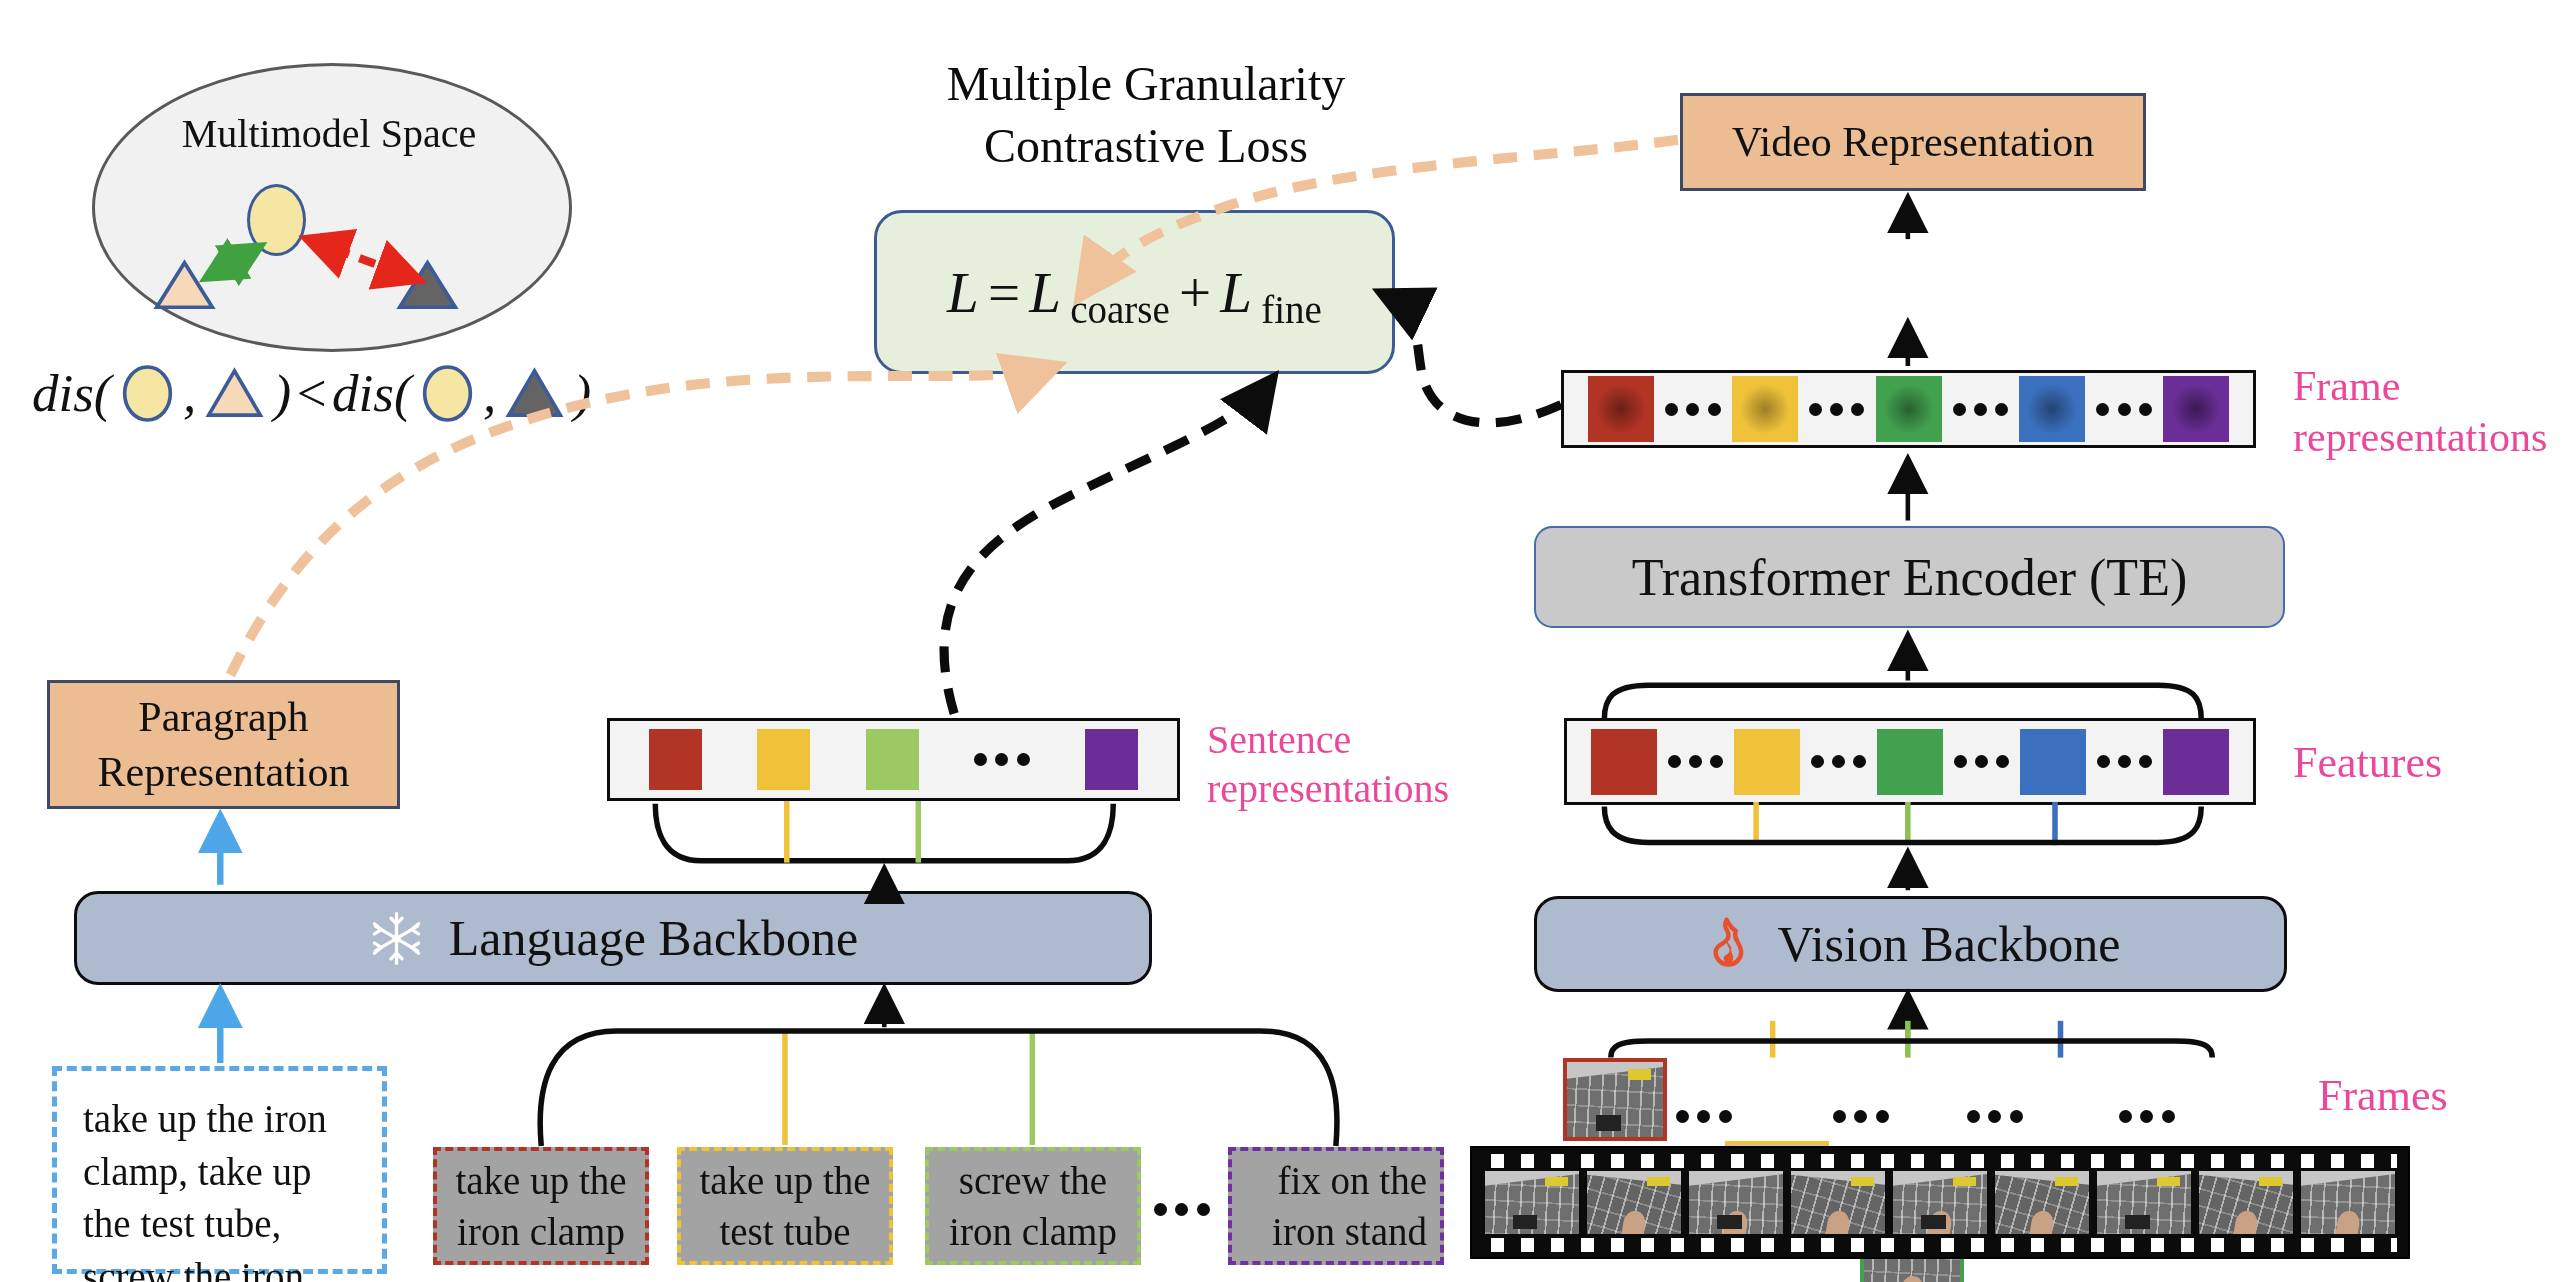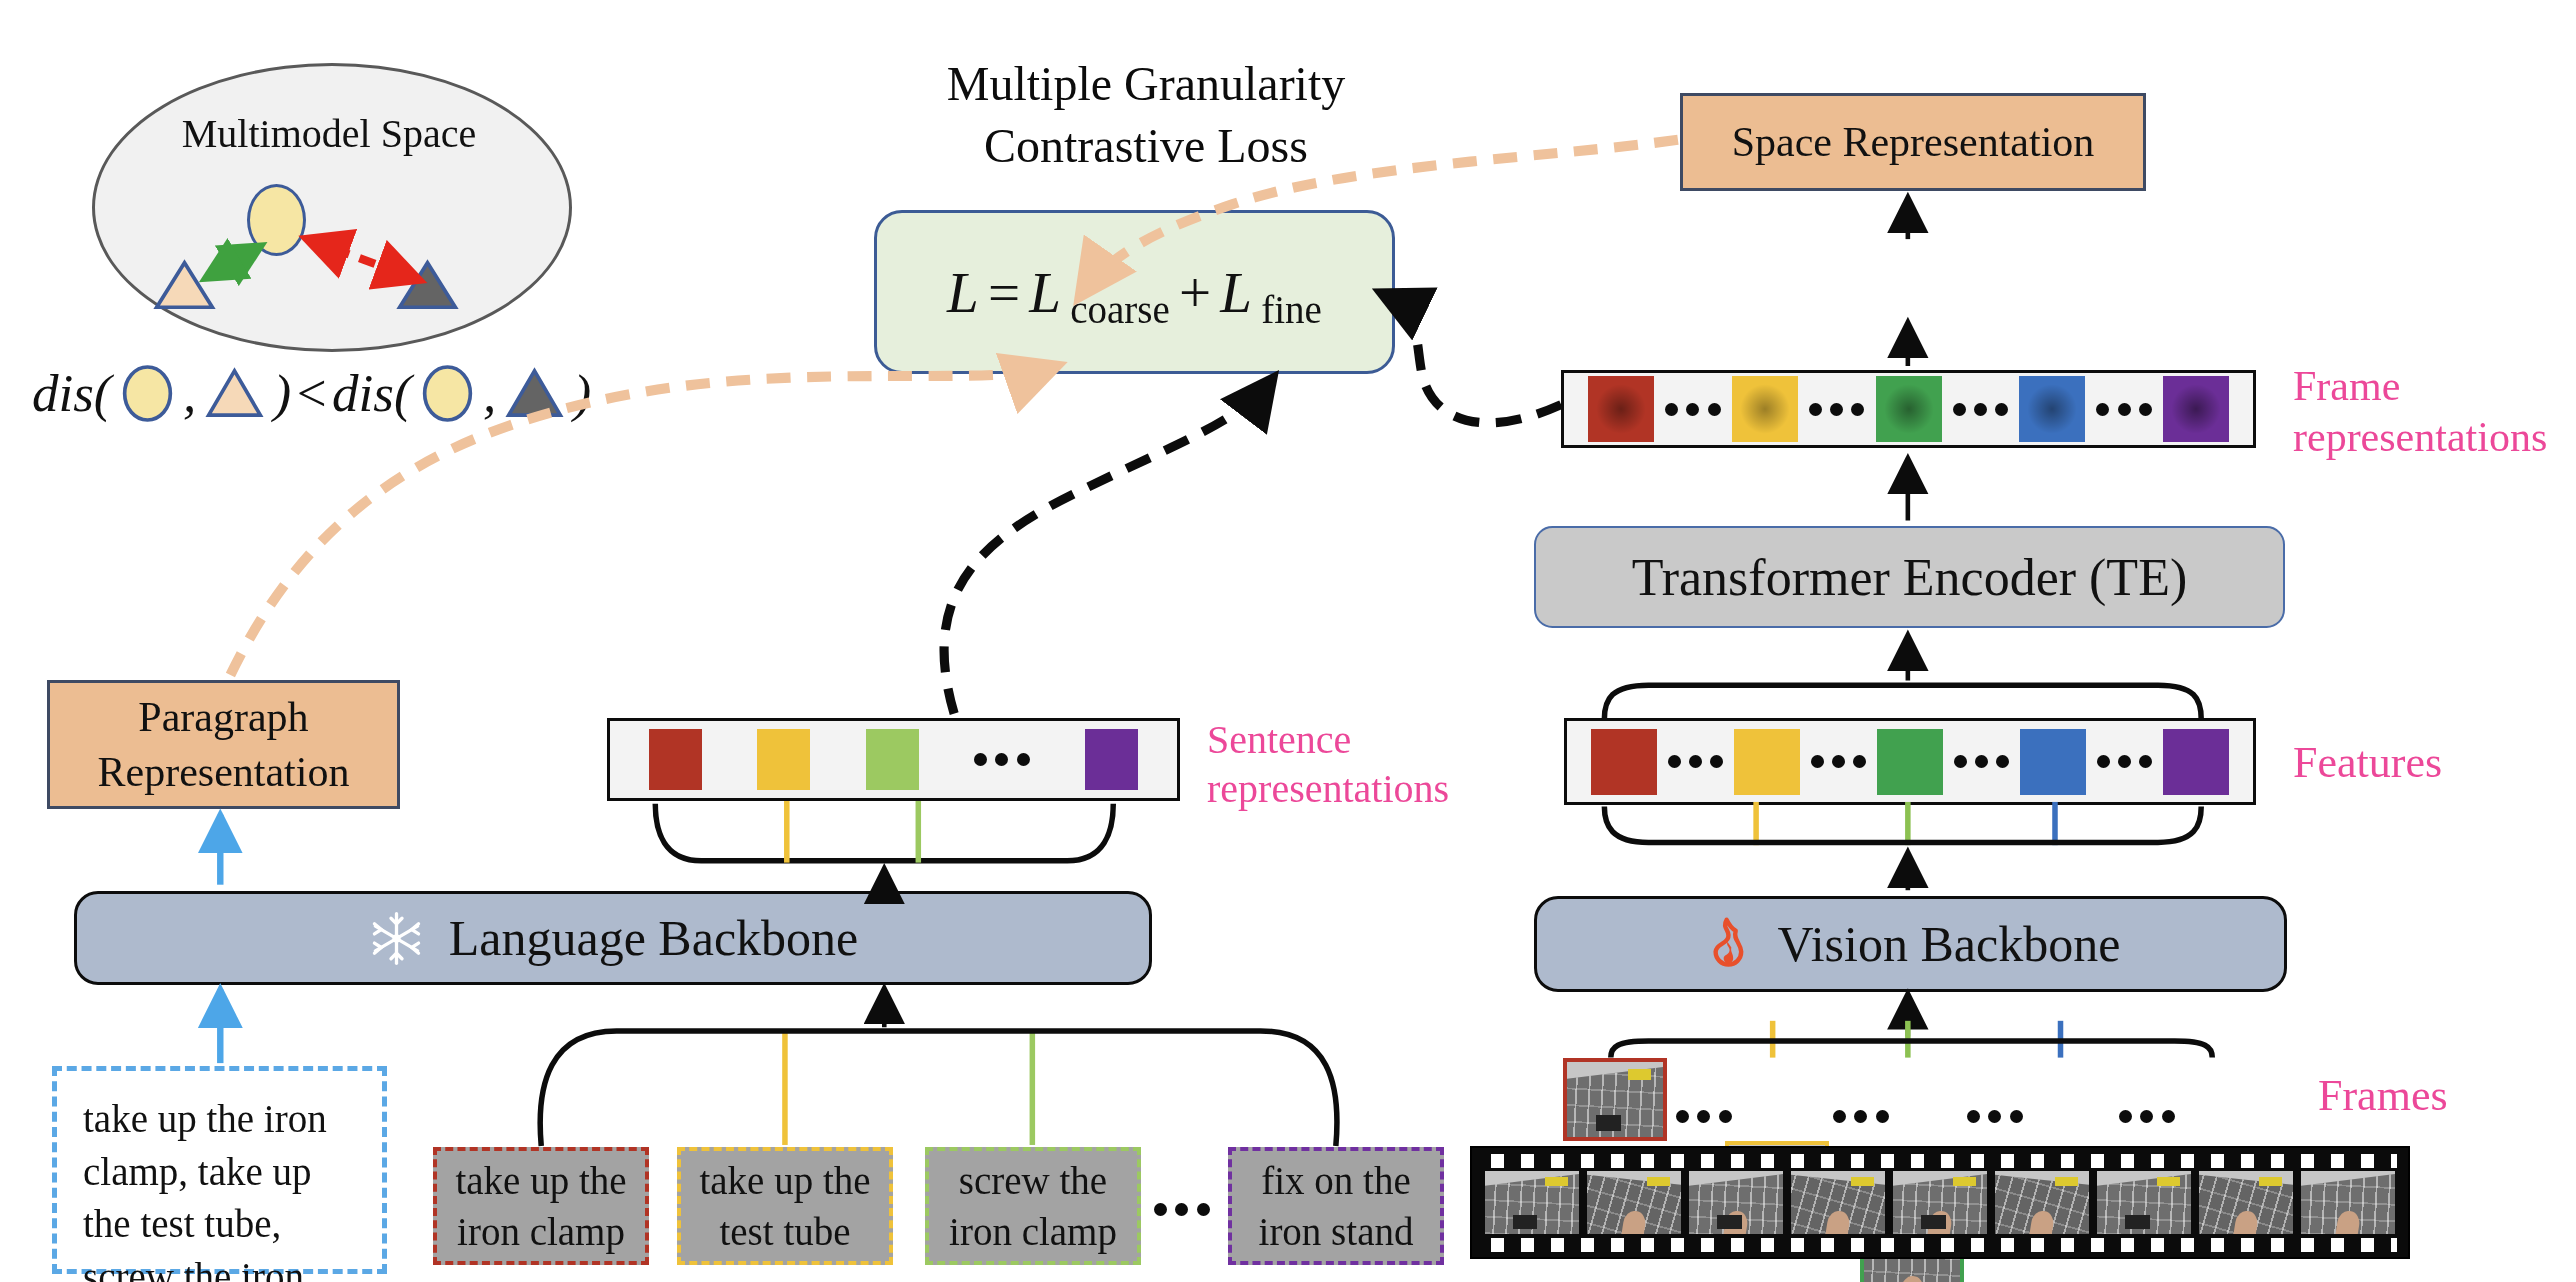--- a/index.html
+++ b/index.html
@@ -43,21 +43,21 @@
   .loss-f sub{font-style:normal;font-size:39px;transform:translateY(11px);line-height:1;}
   
   .dis-f{display:flex;align-items:center;font-size:53px;font-style:italic;gap:5.5px;}
   .dis-f svg{margin:0 3.7px;}
   
   .sent-box{border-style:dashed;border-width:4.6px;background:#a3a3a3;display:flex;align-items:center;
             justify-content:center;text-align:center;font-size:39px;line-height:1.32;padding:5.5px 13px;box-sizing:border-box;}
   .sb-red{border-color:#B13425;}
   .sb-yellow{border-color:#EFC23A;}
   .sb-green{border-color:#9CC961;}
-  .sb-purple{border-color:#7030A0;}
+  .sb-purple{border-color:#7030A0;text-align:right;}
   .para-box{border:5.5px dashed #5BA8E5;background:#fff;font-size:39px;line-height:1.35;
             padding:22px 9.2px 9.2px 26px;box-sizing:border-box;}
   
   .scene{position:relative;background:#c6c6c6;overflow:hidden;}
   .scene .table{position:absolute;left:-14%;top:14%;width:130%;height:100%;background:#6e6e6e;
     transform:rotate(-7deg);
     background-image:repeating-linear-gradient(100deg,rgba(255,255,255,.5) 0 1.8px,rgba(0,0,0,0) 1.8px 13px),
                      repeating-linear-gradient(10deg,rgba(255,255,255,.25) 0 1.8px,rgba(0,0,0,0) 1.8px 16.6px);}
   .scene.alt .table{transform:rotate(6deg);background-color:#646464;}
   .scene .ylabel{position:absolute;top:9%;right:12%;width:24%;height:15%;background:#ddc92f;}
@@ -120,21 +120,21 @@
       <span class="rm">=</span>
       <span>L</span>
         <sub>coarse</sub>
       <span class="rm">+</span>
       <span>L</span>
         <sub>fine</sub>
     </div>
   </div>
 
   <div class="abs rep-box" style="left:1680px;top:93px;width:460px;height:92px;font-size:42px;">
-    <div>Space Representation</div>
+    <div>Video Representation</div>
   </div>
 
 
   <div class="abs token-row" style="left:1561px;top:370px;width:695px;height:78px;padding:0 24px;box-sizing:border-box;">
     <div class="sq grad-red"></div>
     <div class="dots">
         <i></i>
         <i></i>
         <i></i>
       </div>

